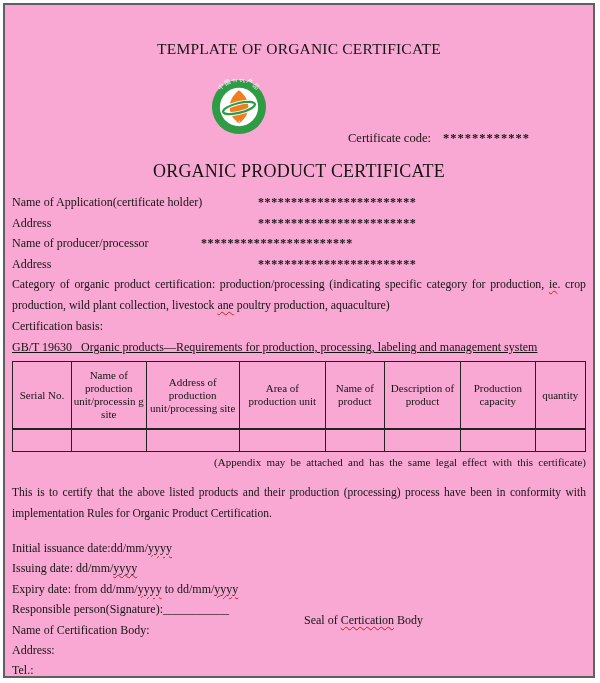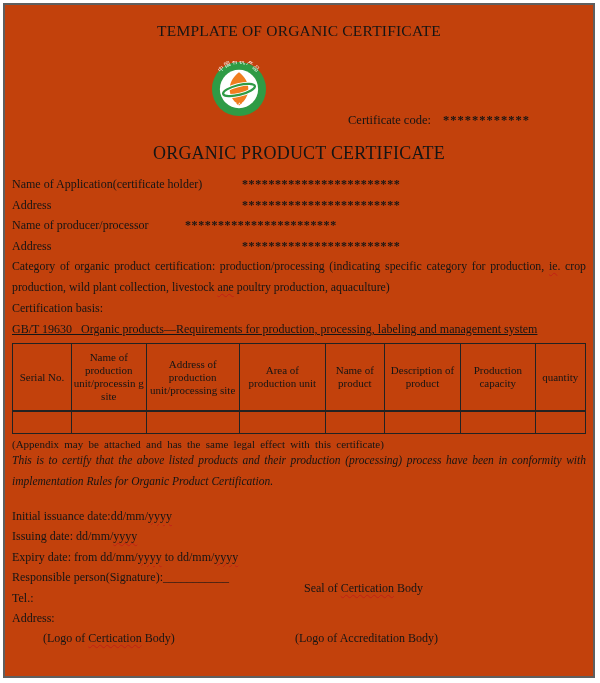--- a/index.html
+++ b/index.html
@@ -1,46 +1,46 @@
 <!DOCTYPE html>
 <html><head>
 <meta charset="utf-8">
 <style>
   html,body{margin:0;padding:0;background:#fff;}
   body{width:600px;height:683px;position:relative;}
   .page{
     position:absolute; left:3px; top:3px; width:592px; height:675px;
-    box-sizing:border-box; border:2px solid #5f5f5f; background:#c2410c;
-    padding:0 7px; overflow:hidden;
+    box-sizing:border-box; border:2px solid #5f5f5f; background:#f9a8d4;
+    padding:18px 7px; overflow:hidden;
     font-family:"Liberation Serif","DejaVu Serif",serif;
     color:#151515; font-size:12px;
   }
   .doc-title{margin-top:17px;text-align:center;font-size:15.5px;letter-spacing:.2px;}
   .header-row{position:relative;height:82px;}
   .logo{position:absolute;left:199px;top:21px;width:56px;height:56px;}
   .code{position:absolute;left:336px;top:25px;font-size:12.5px;white-space:nowrap;margin-top:48px;}
   .code-value{font-weight:bold;margin-left:12px;letter-spacing:1px;}
   .cert-heading{margin-top:21px;text-align:center;font-size:18px;letter-spacing:.2px;}
   .fields{margin-top:10px;}
-  .frow{display:flex;line-height:20.5px;}
+  .frow{display:flex;line-height:20.5px;gap:16px;}
   .frow .lbl{flex:0 0 230px;}
   .frow.narrow .lbl{flex:0 0 173px;}
   .frow .val{font-weight:bold;letter-spacing:.6px;}
   .para{text-align:justify;line-height:21px;font-size:11.8px;}
   .bodyline{line-height:21px;}
   .prewrap{white-space:pre-wrap;text-decoration:underline;}
   table.scope{width:100%;border-collapse:collapse;table-layout:fixed;margin-top:3px;}
   table.scope th, table.scope td{border:1px solid #222;}
   table.scope th{
     font-weight:normal;font-size:11px;line-height:13px;text-align:center;
     vertical-align:middle;padding:2px 1px;overflow-wrap:anywhere;height:62px;
   }
   table.scope td.empty{height:19px;border-top:2px solid #222;}
-  .appendix{font-size:11px;margin-top:4px;word-spacing:2.5px;}
-  .certify{font-size:11.5px;line-height:21px;text-align:justify;margin-top:0;font-style:italic;}
+  .appendix{text-align:right;font-size:11px;margin-top:4px;word-spacing:2.5px;}
+  .certify{font-size:11.5px;line-height:21px;text-align:justify;margin-top:14px;}
   .bottom{margin-top:14px;}
   .bline{line-height:20.4px;position:relative;}
   .seal{position:absolute;left:292px;top:11px;}
   .logos-line{position:relative;line-height:20.4px;}
   .logo-left{margin-left:31px;}
   .logo-right{position:absolute;left:283px;top:0;}
   .sp{
     text-decoration-line:underline;
     text-decoration-style:wavy;
     text-decoration-color:#c22015;
@@ -141,18 +141,19 @@
 
   <div class="appendix">(Appendix may be attached and has the same legal effect with this certificate)</div>
 
   <div class="certify">This is to certify that the above listed products and their production (processing) process have been in conformity with implementation Rules for Organic Product Certification.</div>
 
   <div class="bottom">
     <div class="bline"><span>Initial issuance date:dd/mm/</span><span class="sp">yyyy</span></div>
     <div class="bline"><span>Issuing date: dd/mm/</span><span class="sp">yyyy</span></div>
     <div class="bline"><span>Expiry date: from dd/mm/</span><span class="sp">yyyy</span><span> to dd/mm/</span><span class="sp">yyyy</span></div>
     <div class="bline"><span>Responsible person(Signature):</span><span>___________</span><span class="seal"><span>Seal of </span><span class="sp">Certication</span><span> Body</span></span></div>
+    <div class="bline">Name of Certification Body:</div>
+    <div class="bline">Address:</div>
     <div class="bline">Tel.:</div>
-    <div class="bline">Address:</div>
     <div class="logos-line"><span class="logo-left"><span>(Logo of </span><span class="sp">Certication</span><span> Body)</span></span><span class="logo-right">(Logo of Accreditation Body)</span></div>
   </div>
 
 </div>
 
 </body></html>

